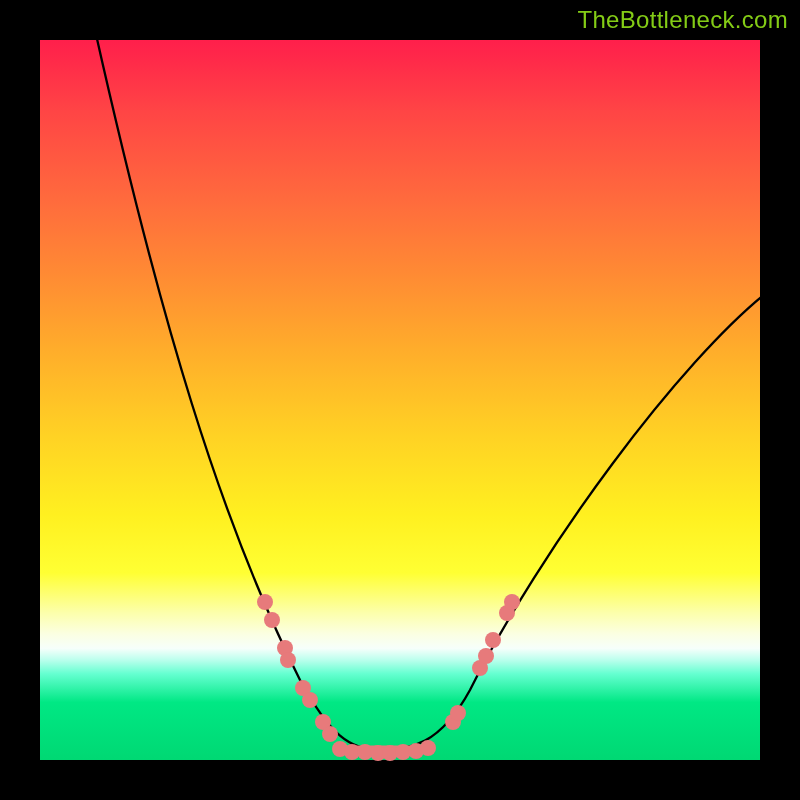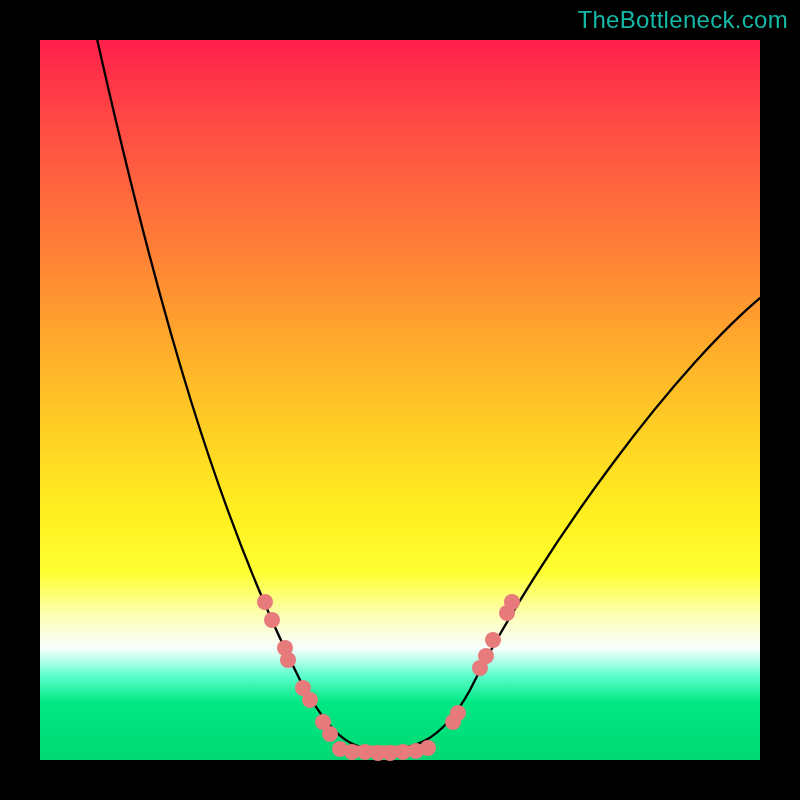--- a/index.html
+++ b/index.html
@@ -13,21 +13,21 @@
   .container {
     position: relative;
     width: 800px;
     height: 800px;
     background: #000;
   }
   .watermark {
     position: absolute;
     top: 6px;
     right: 12px;
-    color: #14b8a6;
+    color: #84cc16;
     font-family: Arial, Helvetica, sans-serif;
     font-size: 24px;
     font-weight: 400;
     letter-spacing: 0.3px;
     z-index: 10;
   }
   .plot-area {
     position: absolute;
     left: 40px;
     top: 40px;

